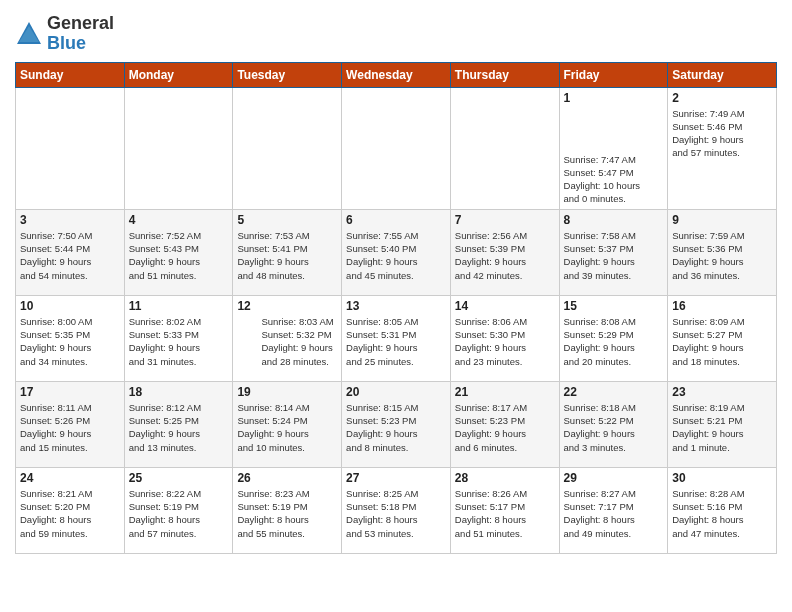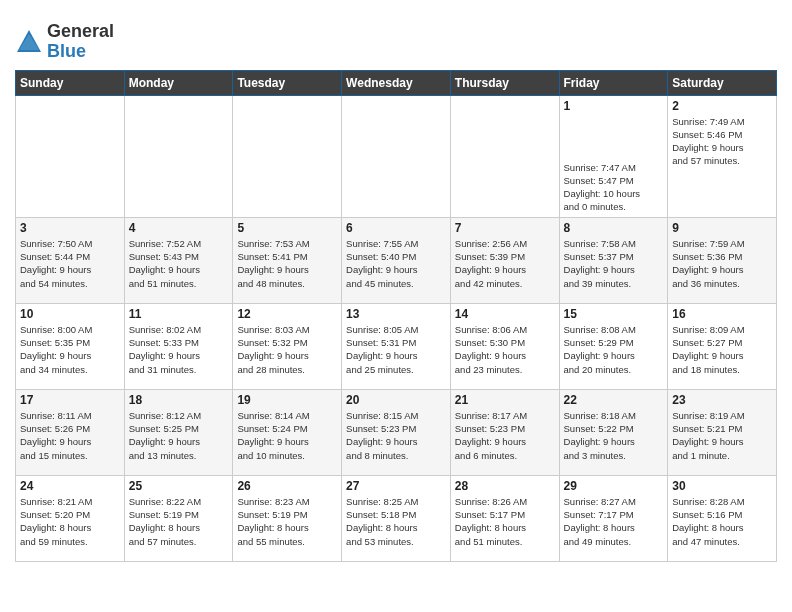--- a/index.html
+++ b/index.html
@@ -16,21 +16,21 @@
     }
     .header {
       display: flex;
       justify-content: space-between;
       align-items: flex-start;
       margin-bottom: 8px;
     }
     .logo {
       display: flex;
       align-items: center;
-      margin-top: 12px;
+      margin-top: 4px;
     }
     .logo-text {
       font-size: 18px;
       font-weight: bold;
       line-height: 1.1;
     }
     .logo-general { color: #333; }
     .logo-blue { color: #2b7ab8; }
     .logo-icon {
       width: 28px;
@@ -49,21 +49,21 @@
     .subtitle {
       font-size: 14px;
       color: #444;
     }
     table {
       width: 100%;
       border-collapse: collapse;
       table-layout: fixed;
     }
     thead tr th {
-      background-color: #404040;
+      background-color: #c2410c;
       color: #fff;
       font-size: 12px;
       font-weight: bold;
       padding: 5px 4px;
       text-align: left;
       border: 1px solid #1a5f96;
     }
     tbody tr td {
       vertical-align: top;
       border: 1px solid #ccc;
@@ -206,21 +206,21 @@
           </td>
           <td>
             <span class="day-num">11</span>
             <div class="cell-info" style="white-space: pre-line;">Sunrise: 8:02 AM
 Sunset: 5:33 PM
 Daylight: 9 hours
 and 31 minutes.</div>
           </td>
           <td>
             <span class="day-num">12</span>
-            <div class="cell-info" style="white-space: pre-line;">Sunrise: 8:03 AM
+            <div class="cell-info" style="white-space: pre-line; margin-left: 24px;">Sunrise: 8:03 AM
 Sunset: 5:32 PM
 Daylight: 9 hours
 and 28 minutes.</div>
           </td>
           <td>
             <span class="day-num">13</span>
             <div class="cell-info" style="white-space: pre-line;">Sunrise: 8:05 AM
 Sunset: 5:31 PM
 Daylight: 9 hours
 and 25 minutes.</div>

